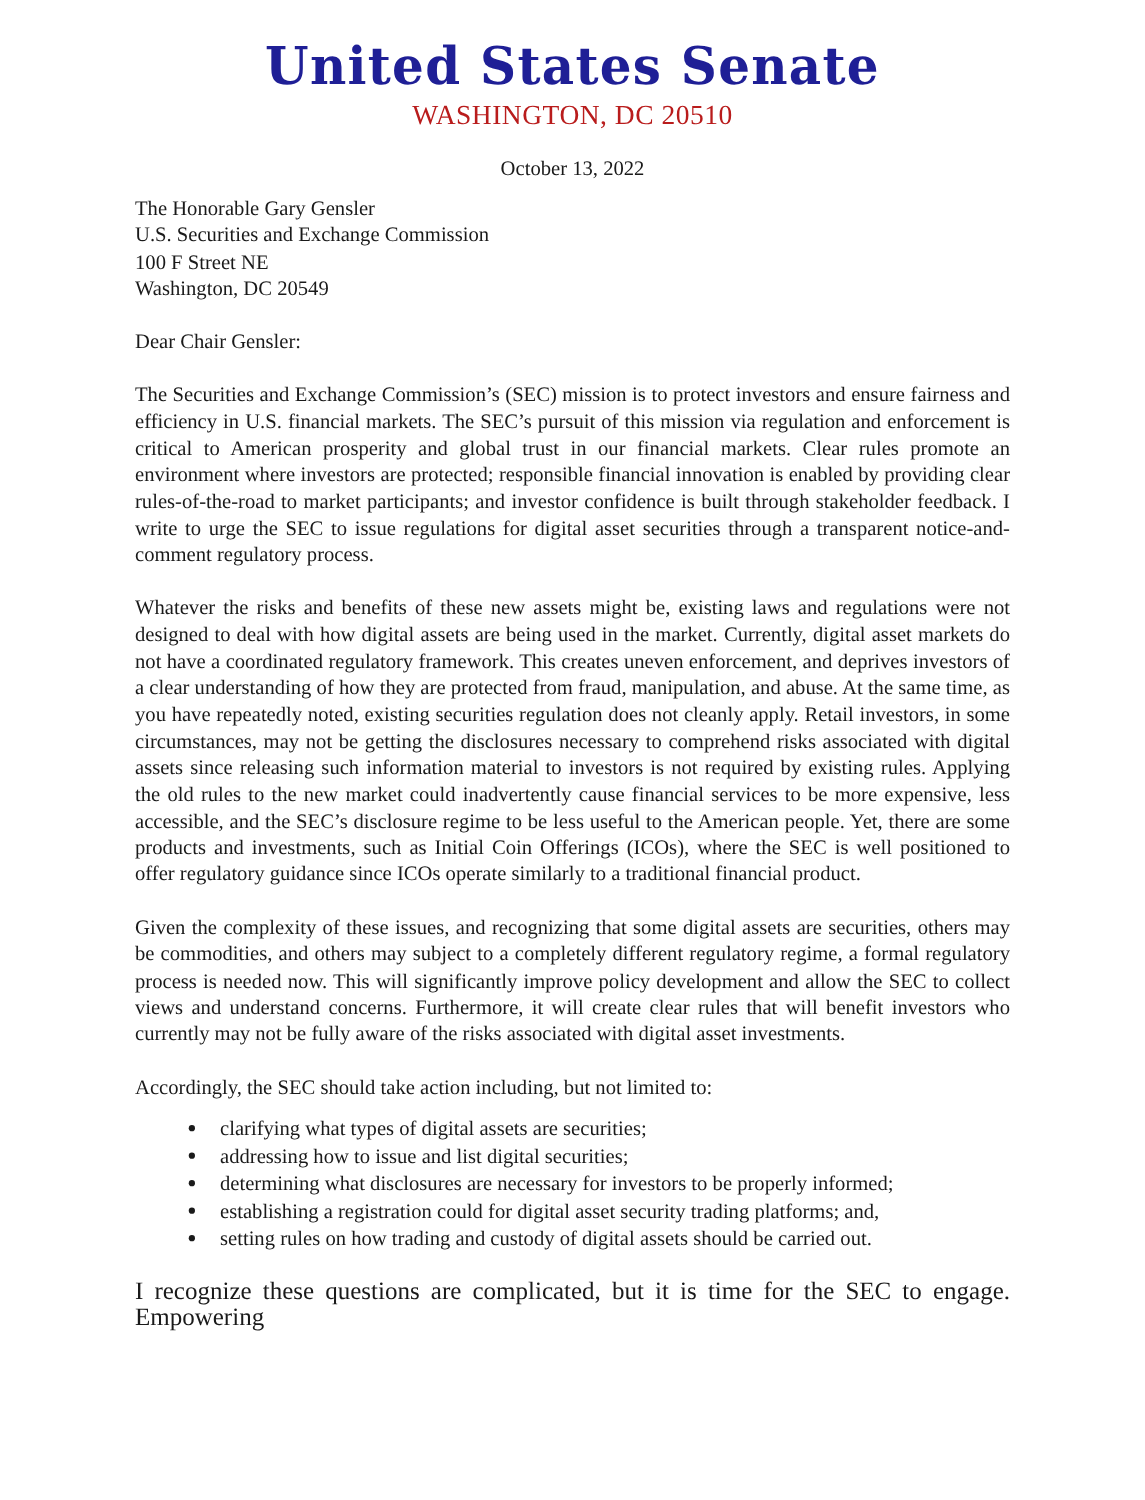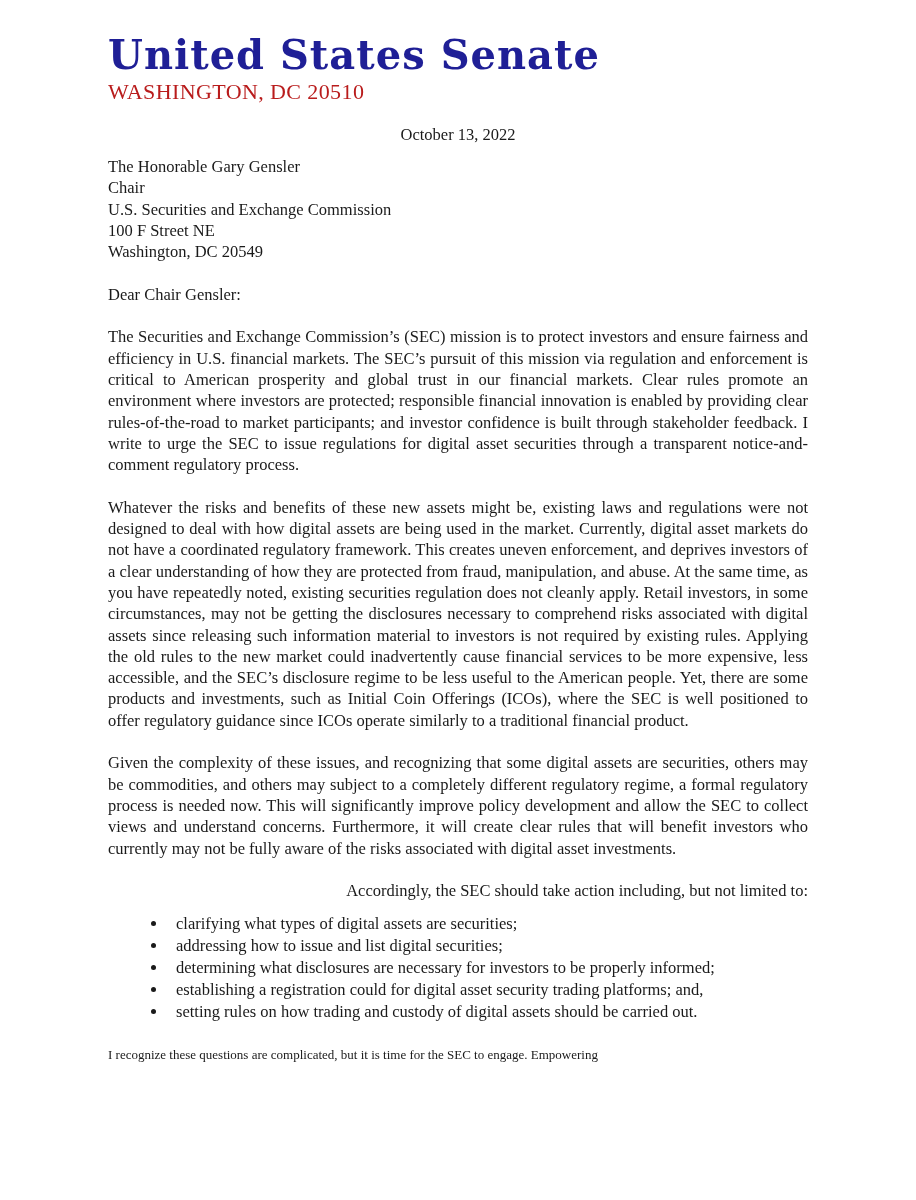--- a/index.html
+++ b/index.html
@@ -15,21 +15,21 @@
     overflow: hidden;
   }
   .page {
     box-sizing: border-box;
     width: 916px;
     height: 1200px;
     padding: 30px 108px 0 108px;
   }
   
   .letterhead {
-    text-align: left;
+    text-align: center;
   }
   .org-title {
     margin: 0;
     font-family: "DejaVu Serif", serif;
     font-weight: bold;
     font-size: 40px;
     line-height: 48px;
     letter-spacing: 1px;
     color: #1f1f96;
     transform: scaleY(1.04);
@@ -64,54 +64,52 @@
   .body-paragraph {
     margin: 21.3px 0 0 0;
     font-size: 16.5px;
     line-height: 21.3px;
     text-align: justify;
   }
   .action-intro {
     margin: 21.3px 0 0 0;
     font-size: 16.5px;
     line-height: 21.3px;
-    text-align: right;
   }
   ul.action-list {
     margin: 12px;
     padding: 0 0 0 48px;
     list-style: disc outside;
   }
   ul.action-list li {
     font-size: 16.5px;
     line-height: 21.9px;
     padding-left: 8px;
   }
   .closing-paragraph {
     margin: 21.3px 0 0 0;
-    font-size: 13px;
+    font-size: 20px;
     line-height: 21.3px;
     text-align: justify;
   }
 </style>
 </head>
 <body>
 
 <div class="page">
 
   <div class="letterhead">
     <h1 class="org-title">United States Senate</h1>
     <div class="org-address">WASHINGTON, DC 20510</div>
   </div>
 
   <div class="date-line">October 13, 2022</div>
 
   <div class="recipient-block">
     <div class="addr-line">The Honorable Gary Gensler</div>
-    <div class="addr-line">Chair</div>
     <div class="addr-line">U.S. Securities and Exchange Commission</div>
     <div class="addr-line">100 F Street NE</div>
     <div class="addr-line">Washington, DC 20549</div>
   </div>
 
   <div class="salutation">Dear Chair Gensler:</div>
 
   <p class="body-paragraph">The Securities and Exchange Commission’s (SEC) mission is to protect investors and ensure fairness and efficiency in U.S. financial markets. The SEC’s pursuit of this mission via regulation and enforcement is critical to American prosperity and global trust in our financial markets. Clear rules promote an environment where investors are protected; responsible financial innovation is enabled by providing clear rules-of-the-road to market participants; and investor confidence is built through stakeholder feedback. I write to urge the SEC to issue regulations for digital asset securities through a transparent notice-and-comment regulatory process.</p>
 
   <p class="body-paragraph">Whatever the risks and benefits of these new assets might be, existing laws and regulations were not designed to deal with how digital assets are being used in the market. Currently, digital asset markets do not have a coordinated regulatory framework. This creates uneven enforcement, and deprives investors of a clear understanding of how they are protected from fraud, manipulation, and abuse. At the same time, as you have repeatedly noted, existing securities regulation does not cleanly apply. Retail investors, in some circumstances, may not be getting the disclosures necessary to comprehend risks associated with digital assets since releasing such information material to investors is not required by existing rules. Applying the old rules to the new market could inadvertently cause financial services to be more expensive, less accessible, and the SEC’s disclosure regime to be less useful to the American people. Yet, there are some products and investments, such as Initial Coin Offerings (ICOs), where the SEC is well positioned to offer regulatory guidance since ICOs operate similarly to a traditional financial product.</p>

